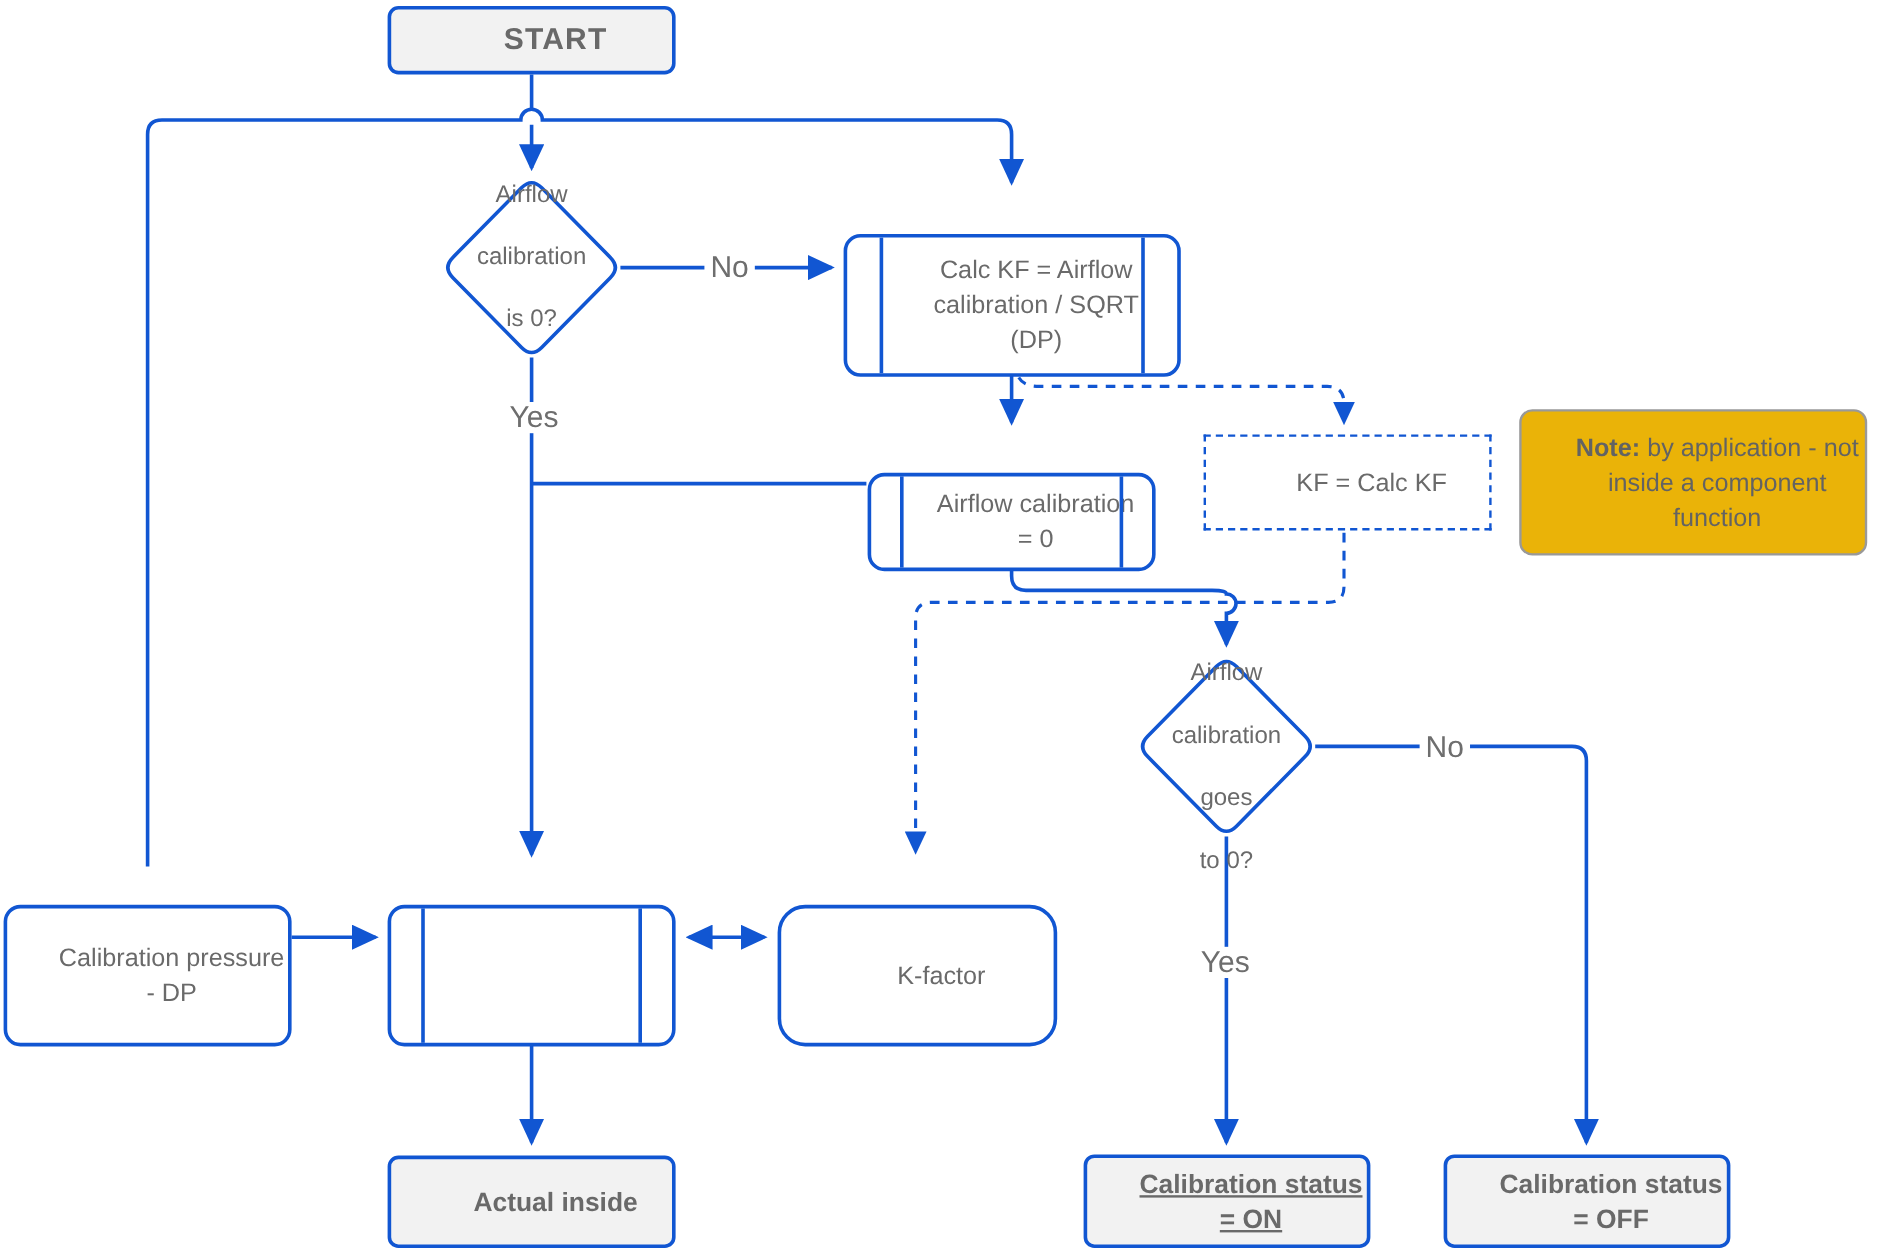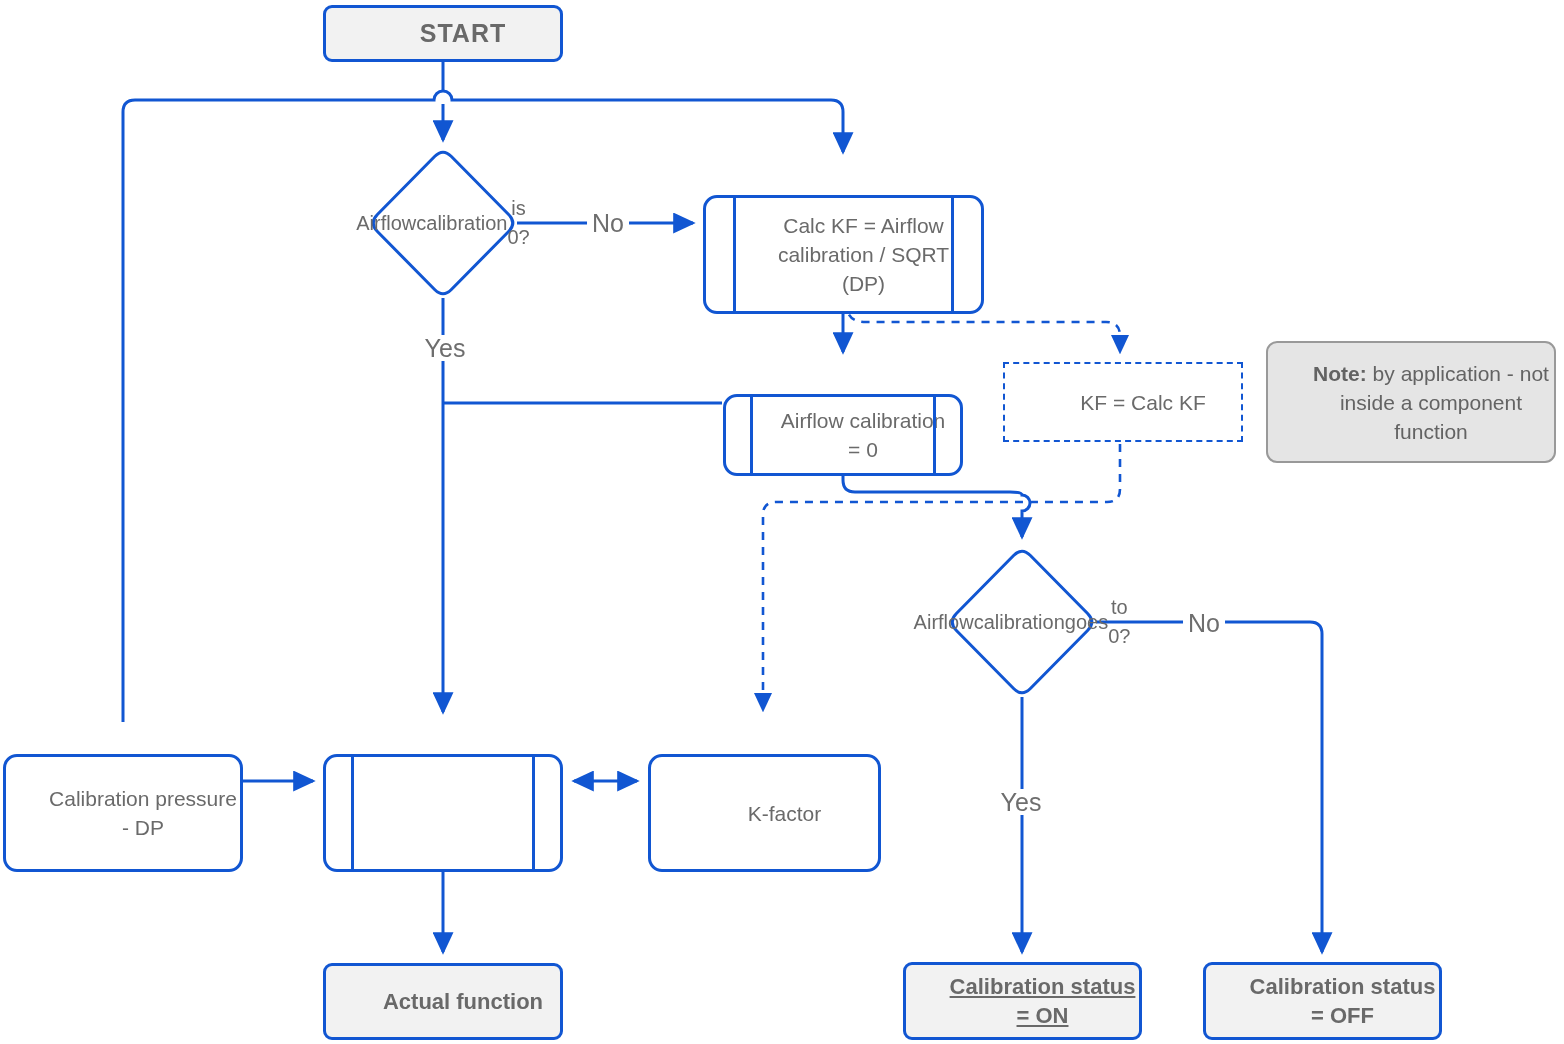--- a/index.html
+++ b/index.html
@@ -10,25 +10,25 @@
   #edges{position:absolute;left:0;top:0;width:1564px;height:1044px;}
   .node{
     position:absolute;display:flex;align-items:center;justify-content:center;
     box-sizing:border-box;text-align:center;color:#6a6a6a;font-size:21px;line-height:29px;padding-left:40px;
   }
   .process{background:#ffffff;border:3px solid #1156d2;border-radius:14px;margin-top:32px;}
   .terminal{background:#f2f2f2;border:3px solid #1156d2;border-radius:9px;
     font-weight:bold;color:#696969;font-size:22px;line-height:29px;}
   .start-node{font-size:25px;letter-spacing:1px;}
   .dashed-node{background:#ffffff;border:2.6px dashed #1156d2;border-radius:0;}
-  .note-node{background:#e5e5e5;border:2.6px solid #999999;border-radius:11px;color:#636363;}
+  .note-node{background:#eab308;border:2.6px solid #999999;border-radius:11px;color:#636363;}
   .bar{position:absolute;top:0;bottom:0;width:0;border-left:3px solid #1156d2;}
   .dtext{
-    position:absolute;display:flex;flex-direction:row;align-items:center;justify-content:center;
-    text-align:center;color:#6a6a6a;font-size:20px;line-height:29px;
+    position:absolute;display:flex;flex-direction:column;align-items:center;
+    text-align:center;color:#6a6a6a;font-size:20px;line-height:29px;gap:23px;
   }
   .edge-label{
     position:absolute;transform:translate(-50%,-50%);background:#ffffff;color:#6e6e6e;
     font-size:25px;line-height:24px;padding:1px 5px;white-space:nowrap;
   }
   .txt{pointer-events:none;}
   .bold{font-weight:bold;}
 </style>
 </head>
 <body>
@@ -109,26 +109,26 @@
 
   <div class="node process" style="left:3px;top:722px;width:240px;height:118px;">
     <div class="txt" style="width:235px;">Calibration pressure - DP</div>
   </div>
 
   <div class="node process" style="left:323px;top:722px;width:240px;height:118px;">
     <div class="bar" style="left:25px;"></div>
     <div class="bar" style="right:25px;"></div>
   </div>
 
-  <div class="node process" style="left:648px;top:722px;width:233px;height:118px;">
+  <div class="node process" style="left:648px;top:722px;width:233px;height:118px;border-radius:23px;">
     <div class="txt">K-factor</div>
   </div>
 
   <div class="node terminal" style="left:323px;top:963px;width:240px;height:77px;">
-    <div class="txt">Actual function</div>
+    <div class="txt">Actual inside</div>
   </div>
 
   <div class="node terminal" style="left:903px;top:962px;width:239px;height:78px;text-decoration:underline;">
     <div class="txt" style="width:215px;">Calibration status = ON</div>
   </div>
 
   <div class="node terminal" style="left:1203px;top:962px;width:239px;height:78px;">
     <div class="txt" style="width:215px;">Calibration status = OFF</div>
   </div>
 

